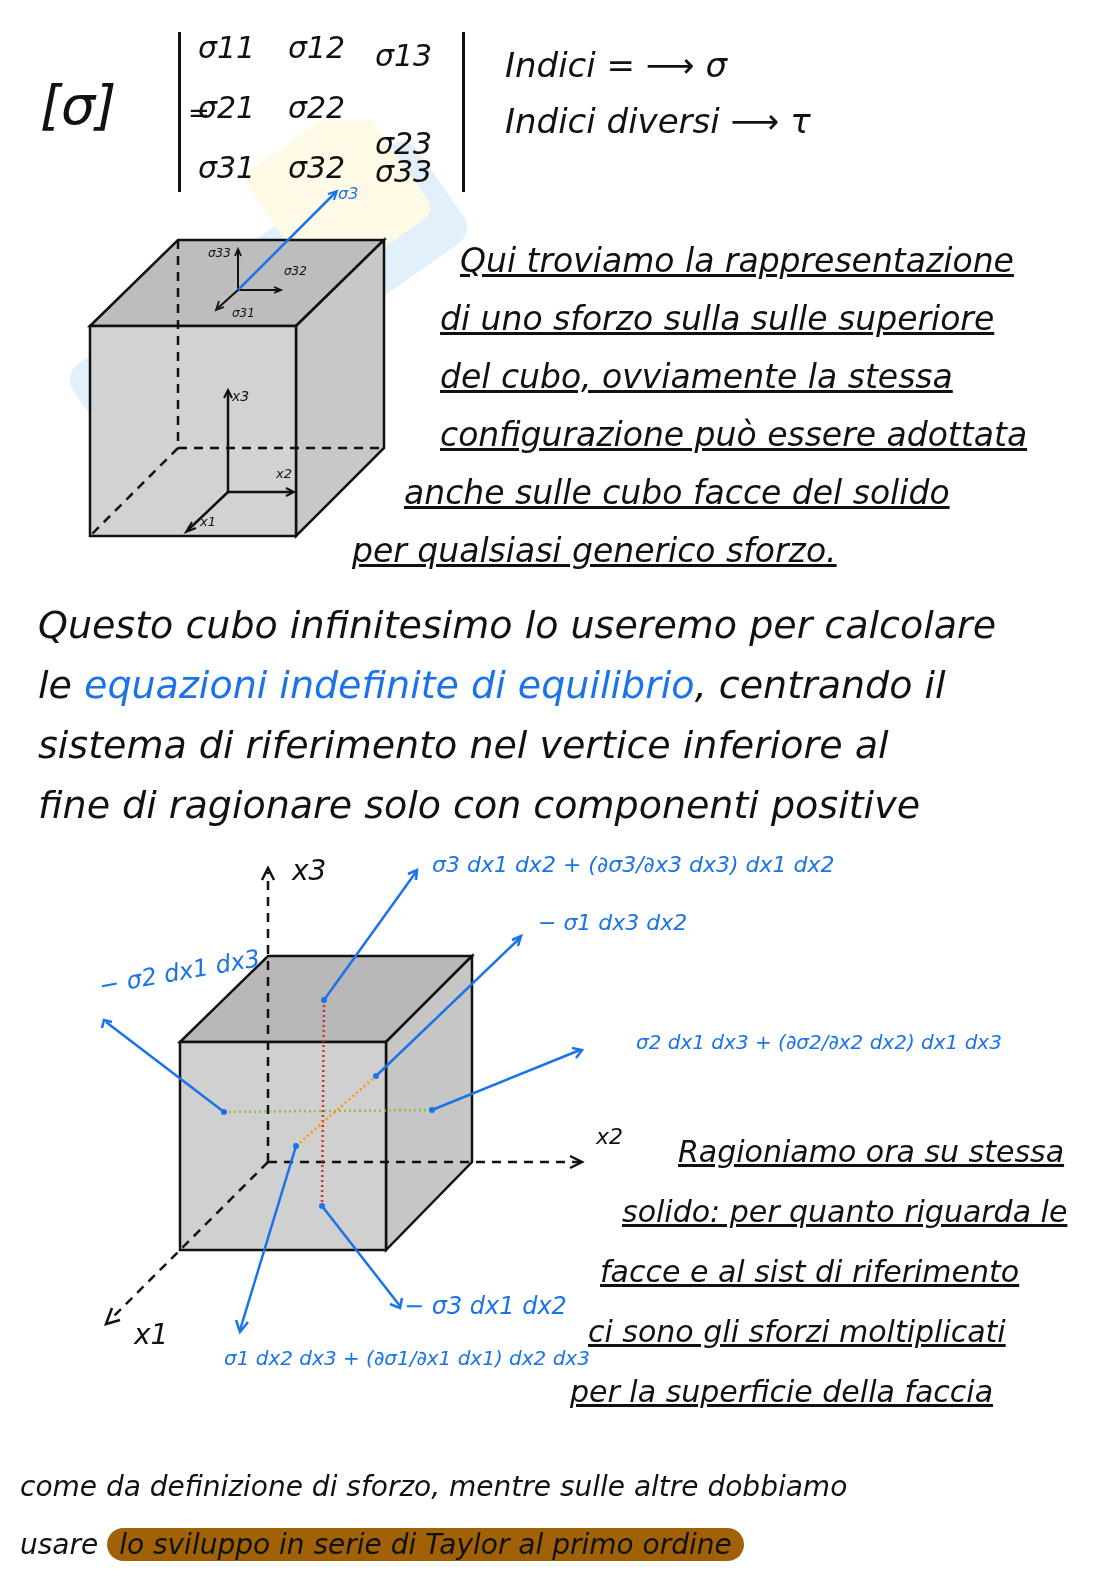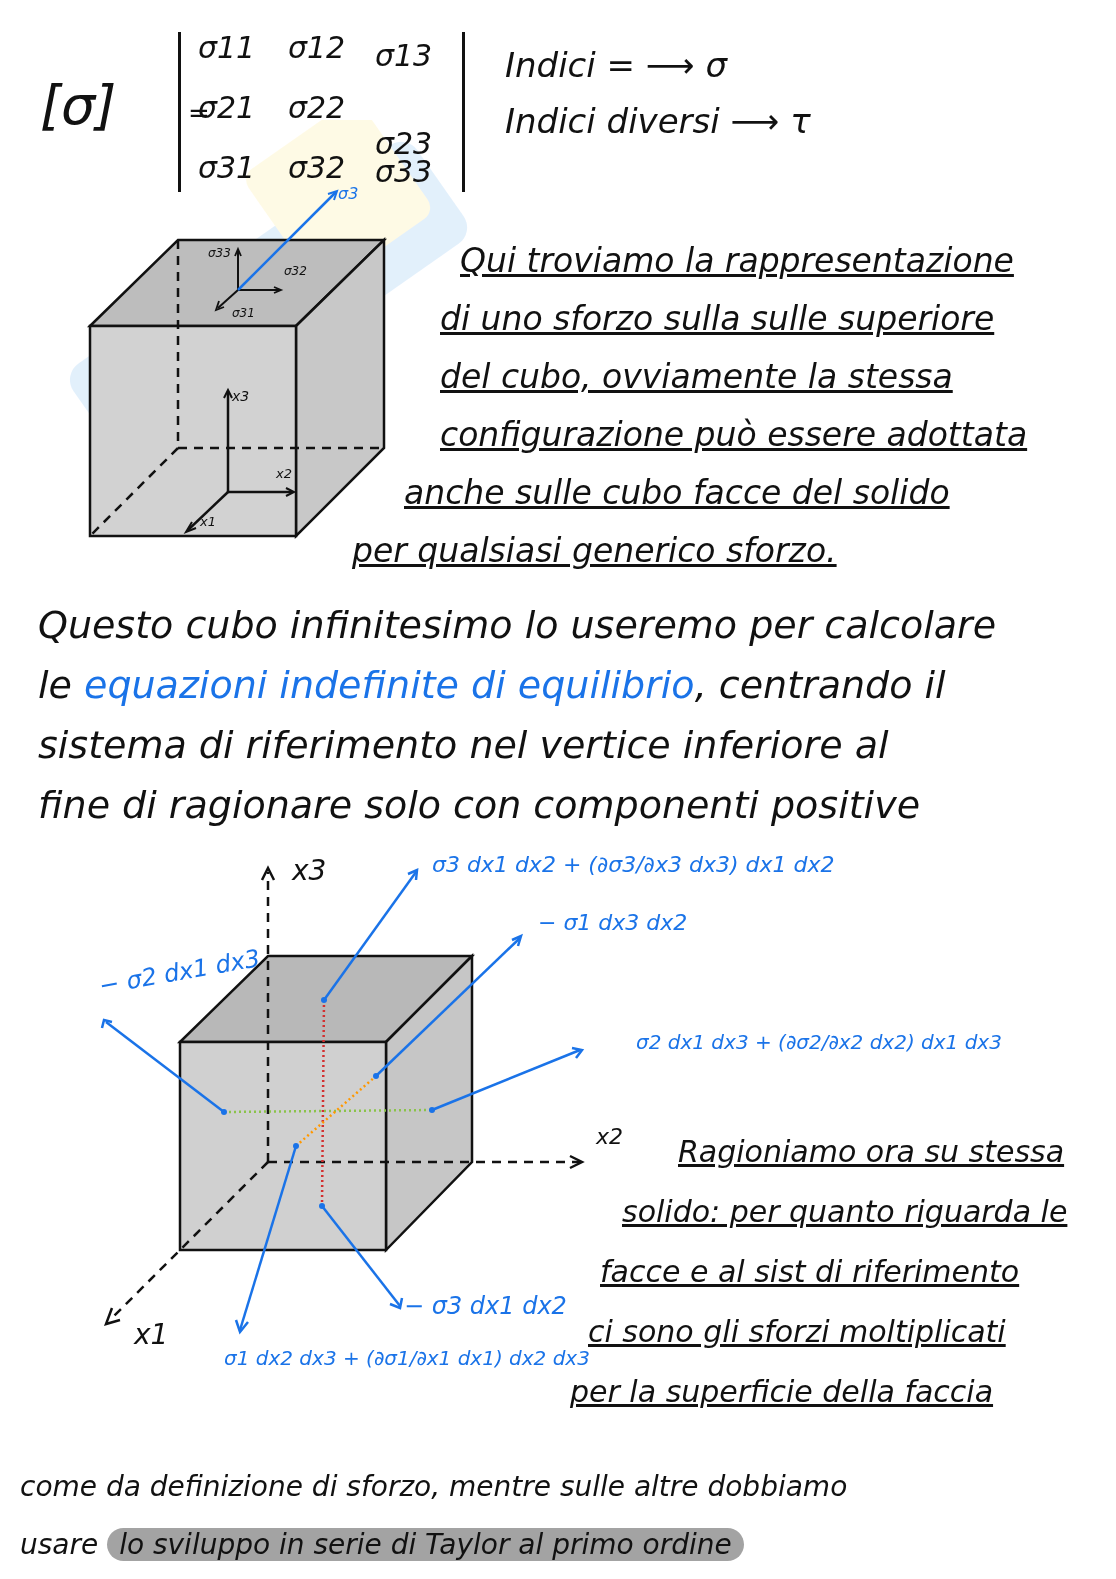--- a/index.html
+++ b/index.html
@@ -11,21 +11,21 @@
   .matrix-wrap { position: absolute; left: 40px; top: 20px; width: 440px; height: 170px; }
   .bracket-label { position: absolute; font-size: 54px; left: 0; top: 54px; font-style: oblique; }
   .eq { position: absolute; left: 148px; top: 78px; font-size: 26px; }
   .mat-bar { position: absolute; width: 3px; background: #111; top: 12px; height: 160px; }
   .cell { position: absolute; font-size: 30px; font-style: oblique; }
   .rules { position: absolute; left: 505px; top: 45px; font-size: 34px; }
   .rules div { height: 56px; }
   .para { position: absolute; font-size: 33px; line-height: 58px; text-decoration: underline; }
   .para-big { position: absolute; left: 38px; top: 595px; font-size: 38px; line-height: 60px; width: 1060px; }
   .para-bottom { position: absolute; left: 20px; top: 1458px; font-size: 28px; line-height: 58px; width: 1080px; }
-  .hl { background: #a3a3a3; border-radius: 22px; padding: 0 12px; }
+  .hl { background: #a16207; border-radius: 22px; padding: 0 12px; }
   .label { position: absolute; font-style: oblique; }
 </style>
 </head>
 <body>
 
 <svg class="watermark" viewBox="0 0 500 400">
   <g opacity="0.12" transform="rotate(-35 250 200)">
     <rect x="40" y="120" width="420" height="120" rx="20" fill="#1e88e5"></rect>
     <rect x="300" y="60" width="140" height="140" rx="14" fill="#fdd835"></rect>
   </g>

